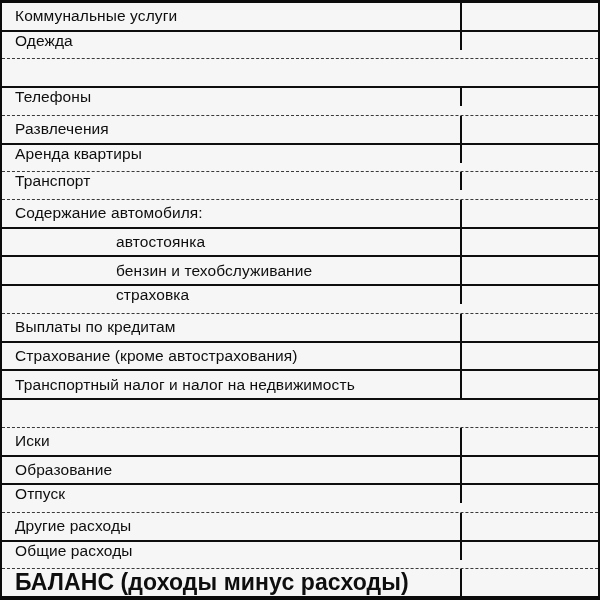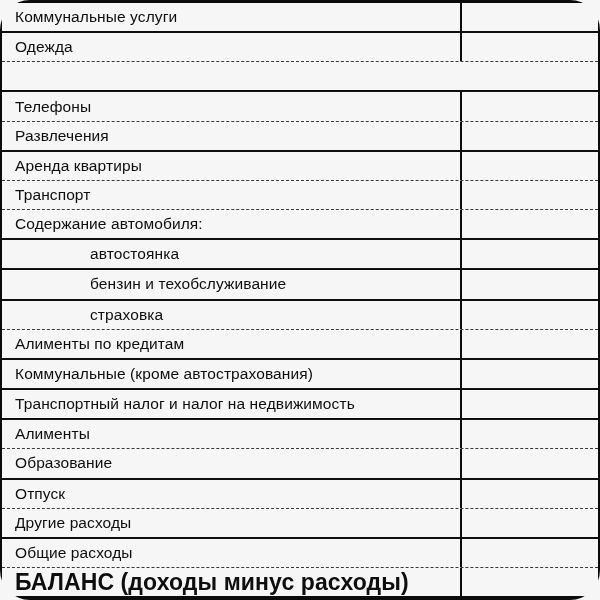--- a/index.html
+++ b/index.html
@@ -6,61 +6,61 @@
     margin: 0;
     padding: 0;
     background: #f6f6f6;
     font-family: "Liberation Sans", "DejaVu Sans", sans-serif;
   }
   .page {
     width: 600px;
     height: 600px;
     overflow: hidden;
     background: #f6f6f6;
-    border-radius: 30px;
   }
   .expense-table {
     width: 600px;
     height: 600px;
     box-sizing: border-box;
     border: 2px solid #0b0b0b;
     border-top-width: 3px;
     border-bottom-width: 4px;
     display: flex;
     flex-direction: column;
   }
   .row {
     flex: 1 1 0;
     min-height: 0;
     display: flex;
     align-items: stretch;
     border-bottom: 2px solid #0e0e0e;
   }
   .row.sep-dashed {
     border-bottom: 1px dashed #3a3a3a;
+    flex-direction: column;
   }
   .row.sep-none {
     border-bottom: none;
   }
   .label-cell {
     width: 460px;
     box-sizing: border-box;
     border-right: 2px solid #0b0b0b;
     display: flex;
     align-items: center;
     padding-left: 13px;
     padding-right: 4px;
     font-size: 15.5px;
     color: #0e0e0e;
     letter-spacing: 0.1px;
     white-space: nowrap;
     overflow: hidden;
   }
   .row.indent .label-cell {
-    padding-left: 88px;
+    padding-left: 114px;
   }
   .row.bold .label-cell {
     font-weight: normal;
   }
   .row.balance .label-cell {
     font-size: 23px;
     font-weight: bold;
   }
   .value-cell {
     flex: 1 1 auto;
@@ -121,39 +121,42 @@
       <div class="label-cell">бензин и техобслуживание</div>
       <div class="value-cell"></div>
     </div>
 
     <div class="row sep-dashed indent">
       <div class="label-cell">страховка</div>
       <div class="value-cell"></div>
     </div>
 
     <div class="row sep-solid">
-      <div class="label-cell">Алименты по кредитам</div>
+      <div class="label-cell">Выплаты по кредитам</div>
       <div class="value-cell"></div>
     </div>
 
     <div class="row sep-solid">
-      <div class="label-cell">Коммунальные (кроме автострахования)</div>
+      <div class="label-cell">Страхование (кроме автострахования)</div>
       <div class="value-cell"></div>
     </div>
 
     <div class="row sep-solid">
       <div class="label-cell">Транспортный налог и налог на недвижимость</div>
       <div class="value-cell"></div>
     </div>
 
     <div class="row sep-dashed">
-      <div class="label-cell">Алименты</div>
       <div class="value-cell"></div>
     </div>
 
+    <div class="row sep-solid">
+      <div class="label-cell">Иски</div>
+      <div class="value-cell"></div>
+    </div>
 
     <div class="row sep-solid">
       <div class="label-cell">Образование</div>
       <div class="value-cell"></div>
     </div>
 
     <div class="row sep-dashed">
       <div class="label-cell">Отпуск</div>
       <div class="value-cell"></div>
     </div>

